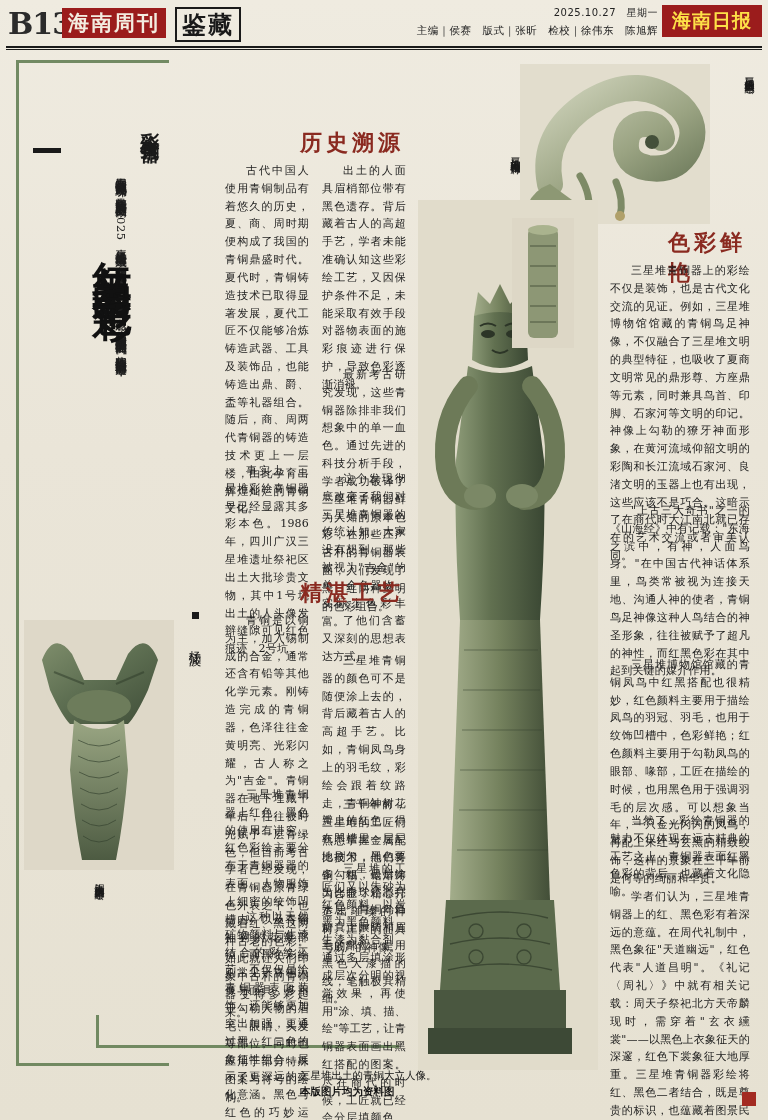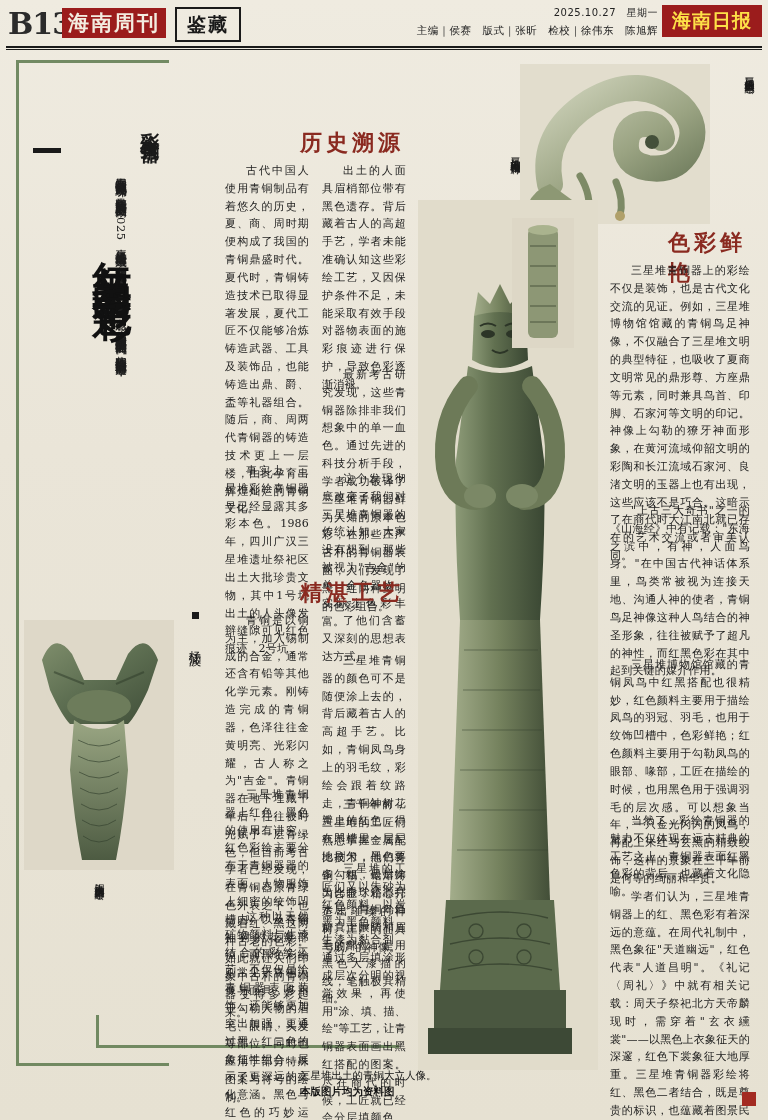--- a/index.html
+++ b/index.html
@@ -33,21 +33,21 @@
     font-family:"DejaVu Serif","Liberation Serif",serif;
     font-size:21px;font-weight:bold;
     letter-spacing:2px;
     display:flex;align-items:center;justify-content:center;
   }
   .jiancang{
     position:absolute;left:175px;top:7px;
     width:62px;height:31px;border:2px solid #1a1a1a;
     display:flex;align-items:center;justify-content:center;
     font-family:"DejaVu Serif","Liberation Serif",serif;
-    font-size:19px;font-weight:bold;letter-spacing:2px;
+    font-size:24px;font-weight:bold;letter-spacing:2px;
   }
   .md-date{
     position:absolute;right:110px;top:6px;
     font-size:10px;color:#222;letter-spacing:.5px;
   }
   .md-credit{
     position:absolute;right:110px;top:24px;
     font-size:10.5px;color:#222;letter-spacing:.5px;
   }
   .hnrb{

